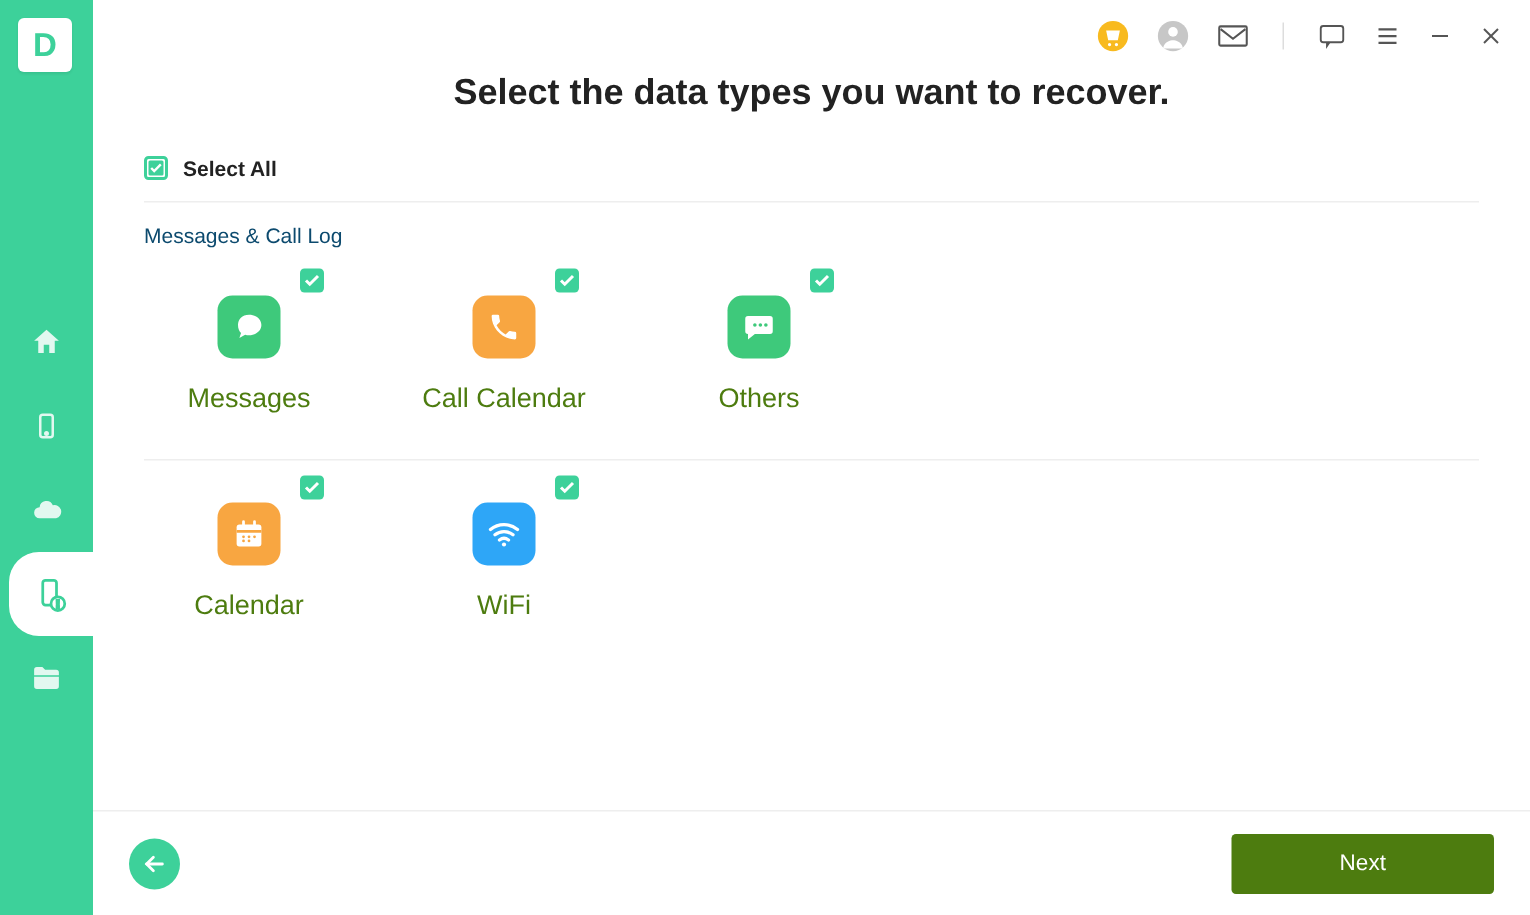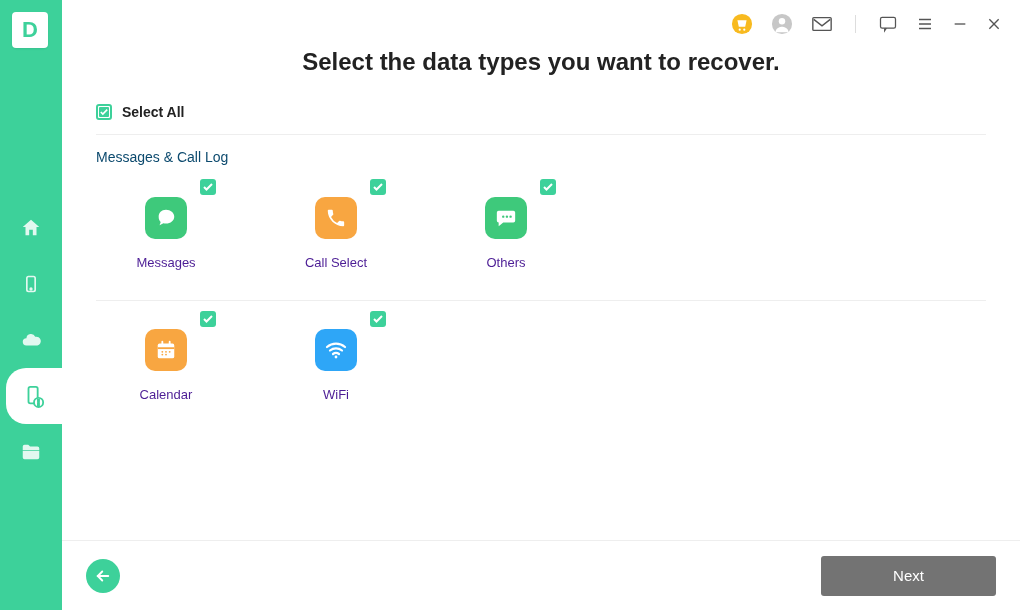--- a/index.html
+++ b/index.html
@@ -50,21 +50,21 @@
     .divider { height: 1px; background: #eee; margin: 0 0 14px 0; }
     .cat-label { font-size: 14px; color: #0c4a6e; margin-bottom: 18px; }
 
     .tile-row { display: flex; gap: 90px; padding-left: 30px; margin-bottom: 30px; }
     .tile { width: 80px; display: flex; flex-direction: column; align-items: center; position: relative; cursor: pointer; }
     .tile-check { position: absolute; top: -4px; right: -10px; }
     .tile-icon {
       width: 42px; height: 42px; border-radius: 10px;
       display: flex; align-items: center; justify-content: center; margin-top: 14px;
     }
-    .tile-label { font-size: 13px; color: #4c1d95; margin-top: 16px; white-space: nowrap; }
+    .tile-label { font-size: 18px; color: #4d7c0f; margin-top: 16px; white-space: nowrap; }
 
     .chk {
       width: 16px; height: 16px; border-radius: 3px; background: #3dd19a;
       display: inline-flex; align-items: center; justify-content: center;
     }
     .chk-outline {
       width: 16px; height: 16px; border-radius: 3px; border: 2px solid #3dd19a;
       display: inline-flex; align-items: center; justify-content: center; background: #fff;
     }
     .chk-innerfill {
@@ -78,21 +78,21 @@
       position: absolute; left: 62px; right: 0; bottom: 0; height: 70px;
       border-top: 1px solid #eee;
       display: flex; align-items: center; justify-content: space-between;
       padding: 0 24px;
     }
     .back-btn {
       width: 34px; height: 34px; border-radius: 50%; background: #3dd19a;
       display: flex; align-items: center; justify-content: center; cursor: pointer;
     }
     .next-btn {
-      width: 175px; height: 40px; background: #737373; color: #fff;
+      width: 175px; height: 40px; background: #4d7c0f; color: #fff;
       font-size: 15px; border: none; border-radius: 3px; cursor: pointer;
     }
     svg { display: block; }
   </style>
 </head>
 <body>
 
 <div class="sidebar">
   <div class="logo-box">
     <span>D</span>
@@ -225,21 +225,21 @@
         <span class="tile-check chk">
           <svg width="10" height="10" viewBox="0 0 10 10">
               <path d="M1 5l2.5 2.5L9 2" stroke="#fff" stroke-width="2" fill="none"></path>
             </svg>
         </span>
         <div class="tile-icon" style="background:#f8a641">
           <svg width="22" height="22" viewBox="0 0 24 24" fill="#fff">
               <path d="M6.6 10.8a15 15 0 006.6 6.6l2.2-2.2a1 1 0 011-.25 11 11 0 003.5.56 1 1 0 011 1V20a1 1 0 01-1 1C11 21 3 13 3 4a1 1 0 011-1h3.5a1 1 0 011 1 11 11 0 00.56 3.5 1 1 0 01-.25 1L6.6 10.8z"></path>
             </svg>
         </div>
-        <div class="tile-label">Call Select</div>
+        <div class="tile-label">Call Calendar</div>
       </div>
 
       <div class="tile">
         <span class="tile-check chk">
           <svg width="10" height="10" viewBox="0 0 10 10">
               <path d="M1 5l2.5 2.5L9 2" stroke="#fff" stroke-width="2" fill="none"></path>
             </svg>
         </span>
         <div class="tile-icon" style="background:#3ec97b">
           <svg width="24" height="22" viewBox="0 0 24 24" fill="#fff">

